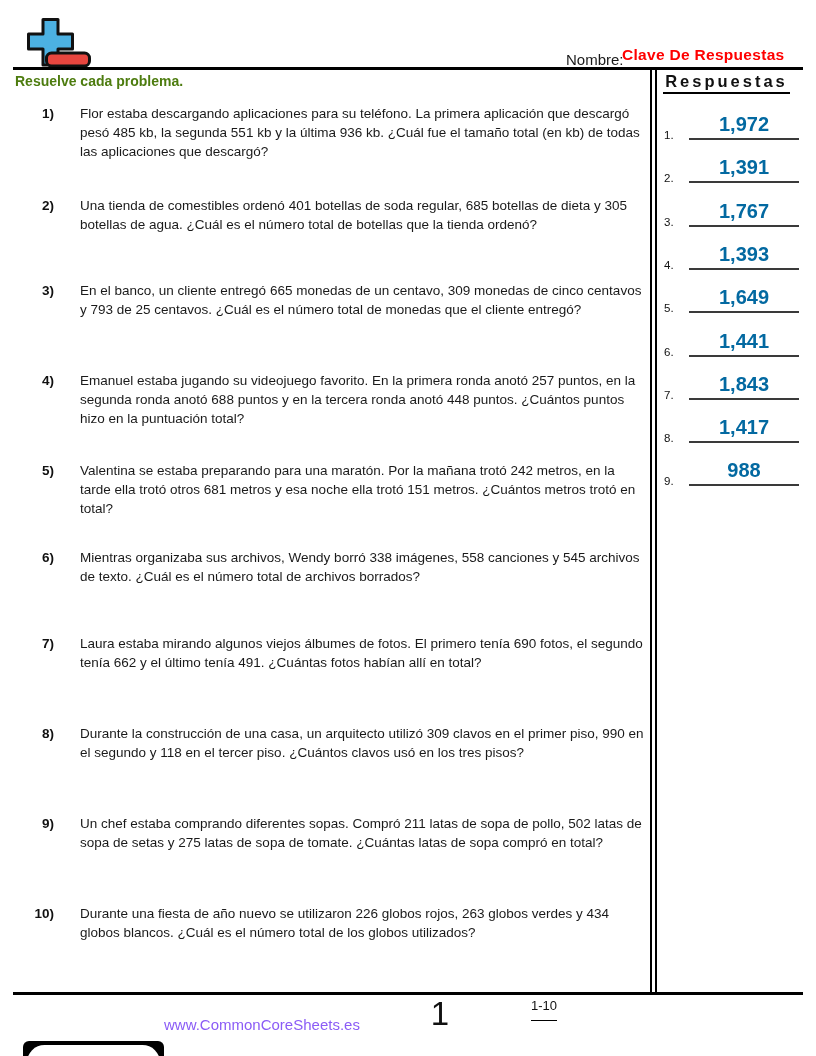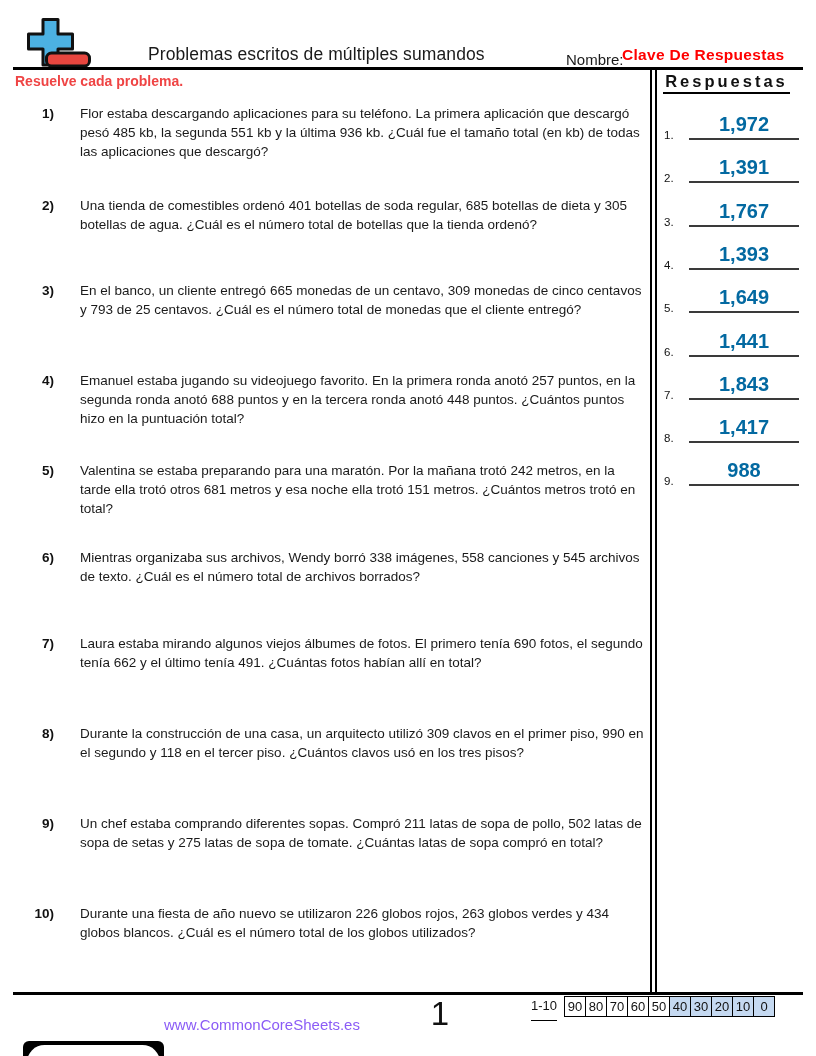--- a/index.html
+++ b/index.html
@@ -16,21 +16,21 @@
 
   
   .plusminus-icon { position: absolute; left: 26px; top: 17px; width: 66px; height: 51px; }
   .worksheet-title {
     position: absolute; left: 148px; top: 44px;
     font-size: 17.5px; color: #1a1a1a; letter-spacing: 0.1px;
   }
   .name-label { position: absolute; left: 566px; top: 51px; font-size: 15px; color: #1a1a1a; }
   .name-value { position: absolute; left: 622px; top: 46px; font-size: 15.5px; font-weight: bold; color: #ff0000; letter-spacing: 0.3px; }
   .header-rule { position: absolute; left: 13px; top: 67px; width: 790px; height: 3px; background: #000; }
-  .instructions { position: absolute; left: 15px; top: 73px; font-size: 14px; font-weight: bold; color: #ef4444; }
+  .instructions { position: absolute; left: 15px; top: 73px; font-size: 14px; font-weight: bold; color: #4d7c0f; }
 
   
   .answers-panel {
     position: absolute; left: 650px; top: 70px; width: 146px; height: 923px;
     border-left: 7px double #000;
   }
   .answers-heading-wrap { position: absolute; top: 2px; left: 0; right: 0; text-align: center; }
   .answers-heading {
     display: inline-block;
     font-size: 16.5px; font-weight: bold; letter-spacing: 3px;
@@ -76,21 +76,20 @@
 <body>
 
 <div class="page">
 
   <div class="plusminus-icon">
     <svg width="66" height="51" viewBox="0 0 66 51">
       <path d="M17 2.5 h15 v14.5 h14.5 v15 h-14.5 v16 h-15 v-16 h-14.5 v-15 h14.5 z" fill="#4cb1e2" stroke="#111" stroke-width="3" stroke-linejoin="round"></path>
       <rect x="20.5" y="36" width="43" height="13" rx="5" fill="#e8463f" stroke="#111" stroke-width="3"></rect>
     </svg>
   </div>
-  <div class="worksheet-title">Problemas escritos de múltiples sumandos</div>
   <div class="name-label">Nombre:</div>
   <div class="name-value">Clave De Respuestas</div>
   <div class="header-rule"></div>
   <div class="instructions">Resuelve cada problema.</div>
 
   <aside class="answers-panel">
     <div class="answers-heading-wrap">
       <span class="answers-heading">Respuestas</span>
     </div>
 
@@ -179,31 +178,15 @@
   <div class="brand-badge">
     <div class="brand-pill">
       <span class="brand-label">Matemáticas</span>
     </div>
   </div>
   <div class="website-url">www.CommonCoreSheets.es</div>
   <div class="page-number">1</div>
 
   <div class="score-strip">
     <span class="score-label">1-10</span>
-    <table class="score-table">
-      <tbody>
-          <tr>
-        <td>90</td>
-        <td>80</td>
-        <td>70</td>
-        <td>60</td>
-        <td>50</td>
-        <td class="hl">40</td>
-        <td class="hl">30</td>
-        <td class="hl">20</td>
-        <td class="hl">10</td>
-        <td class="hl">0</td>
-      </tr>
-    </tbody>
-      </table>
   </div>
 
 </div>
 
 </body></html>

